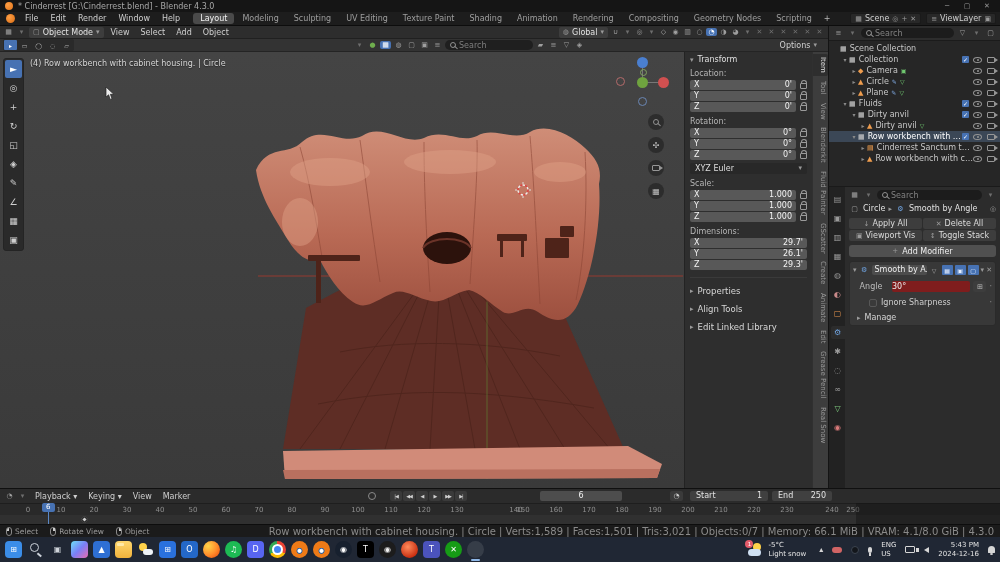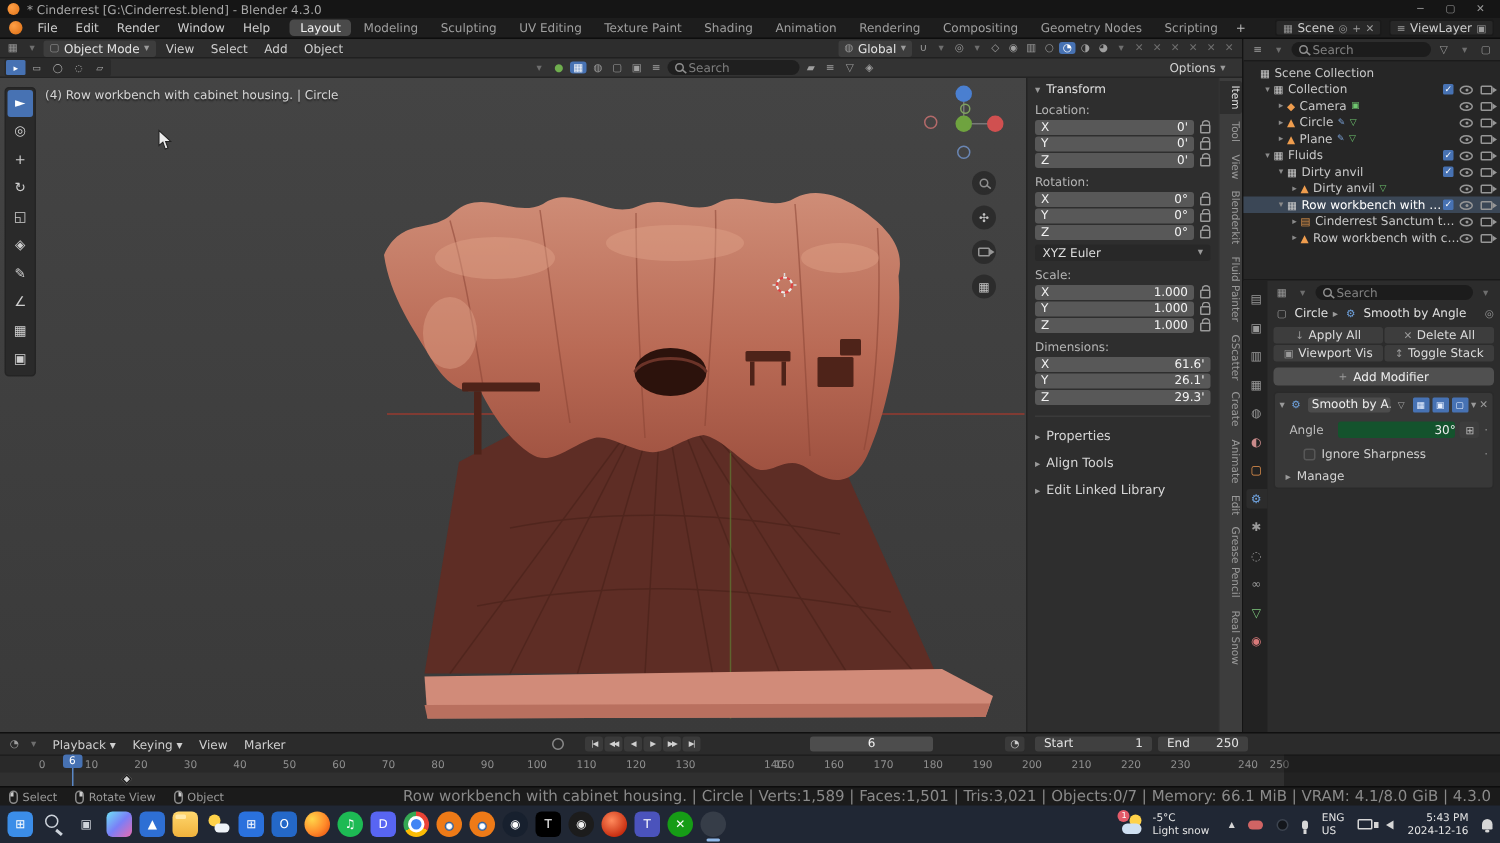--- a/index.html
+++ b/index.html
@@ -92,21 +92,21 @@
 .bgrid{display:grid;grid-template-columns:1fr 1fr;gap:1px;margin:2px 0}
 .btn2{background:#3d3d3d;border-radius:2px;height:11px;display:flex;align-items:center;justify-content:center;gap:3px;color:#dcdcdc}
 .addmod{background:#505050;border-radius:3px;height:12px;display:flex;align-items:center;justify-content:center;gap:4px;color:#efefef;margin:4px 0}
 .modbox{background:#383838;border-radius:3px;margin-top:3px;padding:3px;border:1px solid #2a2a2a}
 .modhead{display:flex;align-items:center;gap:2px}
 .modname{background:#4c4c4c;border-radius:2px;padding:0 3px;height:10px;line-height:10px;flex:1;color:#eee;overflow:hidden;white-space:nowrap}
 .tgl{width:11px;height:10px;background:#4772b3;border-radius:1px;display:flex;align-items:center;justify-content:center;font-size:6px;color:#e6efff;flex:0 0 auto}
 .tgl.dim{background:transparent;color:#a5a5a5}
 .angle-row{display:flex;align-items:center;gap:3px;margin-top:6px}
 .angle-lab{width:36px;text-align:center;color:#bdbdbd}
-.angle-field{flex:1;background:#14532d;border-radius:2px;height:11px;text-align:right;line-height:11px;color:#ececec}
+.angle-field{flex:1;background:#7f1d1d;border-radius:2px;height:11px;text-align:left;line-height:11px;color:#ececec}
 .sqbtn{width:13px;height:11px;background:#3d3d3d;border-radius:2px;font-size:7px;display:flex;align-items:center;justify-content:center;color:#bbb}
 .dotd{color:#8a8a8a}
 .chk-row{display:flex;align-items:center;gap:4px;margin:6px 0 2px 16px;color:#cfcfcf}
 .chkbox{width:8px;height:8px;background:#3a3a3a;border:1px solid #575757;border-radius:2px}
 .manage{display:flex;gap:4px;align-items:center;color:#d4d4d4;margin:6px 0 0 4px}
 
 .timeline{position:absolute;left:0;top:488px;width:100%;height:35px;background:#2b2b2b;border-top:1px solid #101010;font-size:8px}
 .tl-head{height:14px;display:flex;align-items:center;gap:2px;padding:0 4px}
 #tl-menus{display:flex;gap:1px}
 .autokey{position:absolute;left:368px;top:3px;width:8px;height:8px;border:1px solid #8a8a8a;border-radius:50%}
@@ -481,21 +481,21 @@
         <div class="fld">
           <span>Z</span>
           <span>1.000</span>
         </div>
         <span class="lock"></span>
       </div>
     <div class="p-lab">Dimensions:</div>
     <div class="frow">
         <div class="fld">
           <span>X</span>
-          <span>61.6'</span>
+          <span>29.7'</span>
         </div>
       </div>
     <div class="frow">
         <div class="fld">
           <span>Y</span>
           <span>26.1'</span>
         </div>
       </div>
     <div class="frow">
         <div class="fld">

